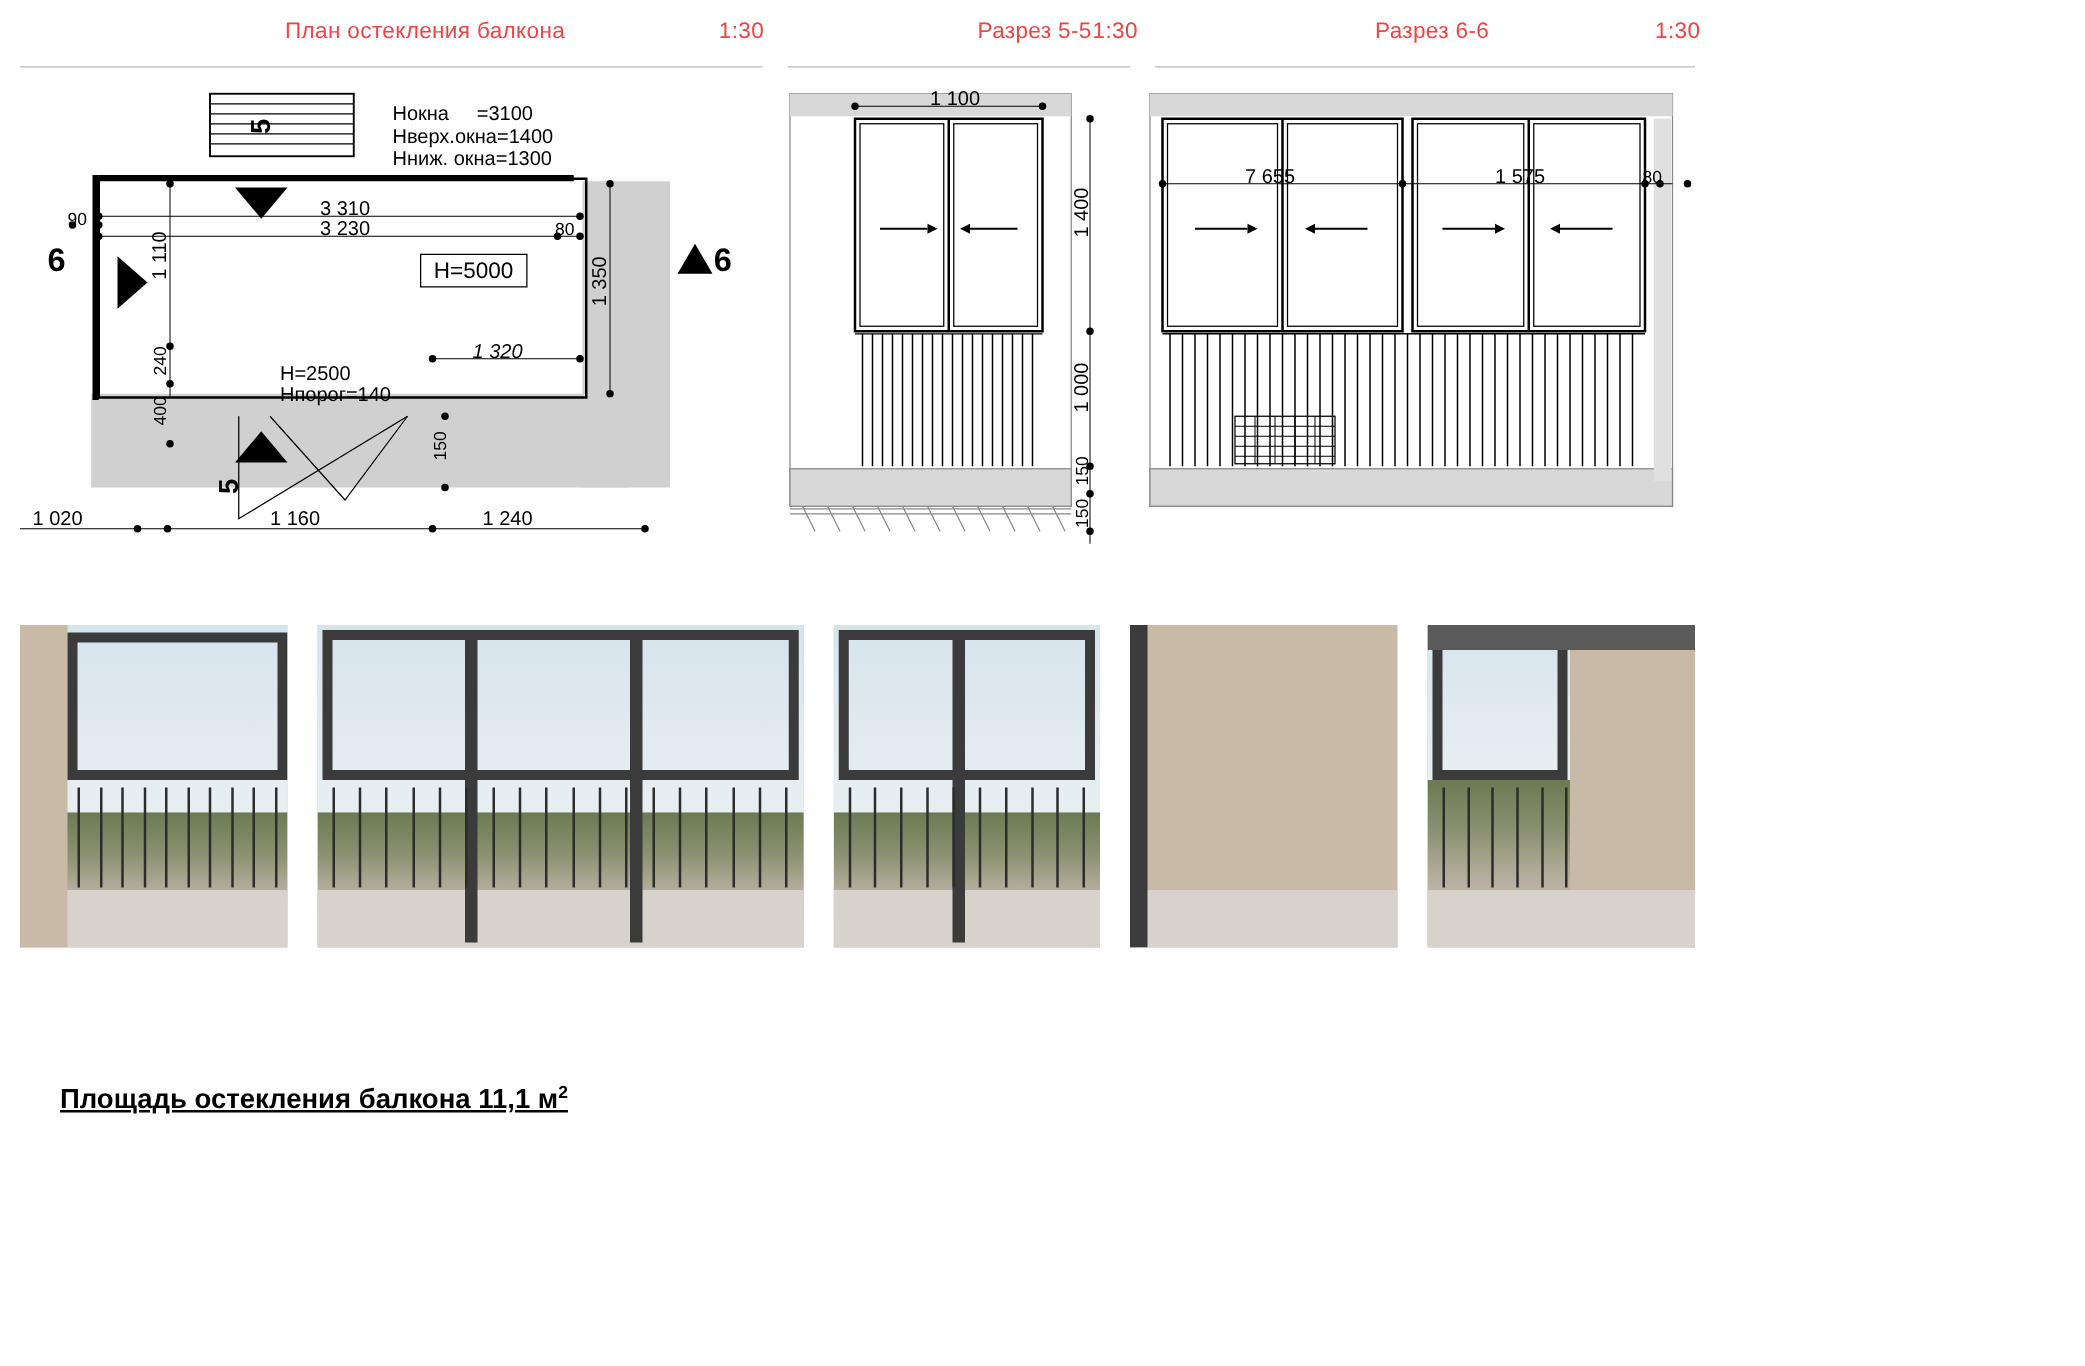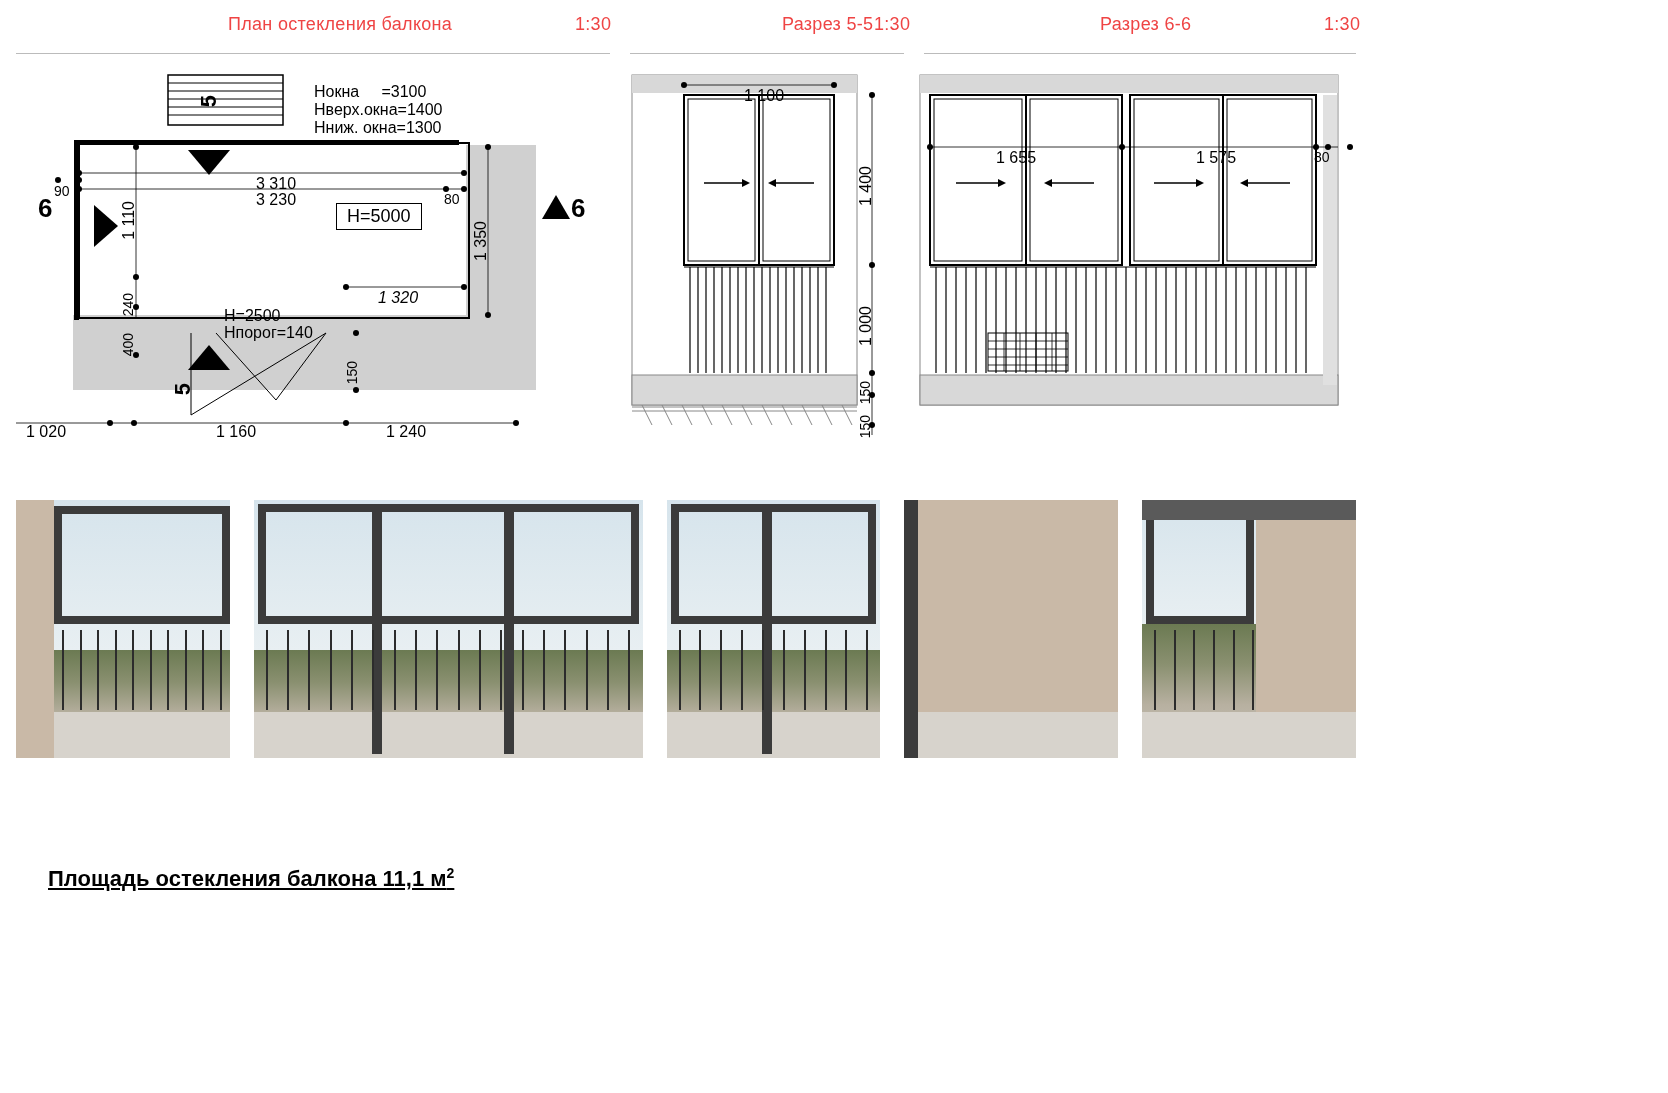--- a/index.html
+++ b/index.html
@@ -21,21 +21,21 @@
   
   .photos { position: absolute; top: 500px; left: 16px; width: 1340px; height: 270px; display: flex; gap: 24px; }
   .photo { height: 258px; background: #d0d0d0; position: relative; overflow: hidden; }
   .ph1 { width: 220px; } .ph2 { width: 400px; } .ph3 { width: 220px; } .ph4 { width: 220px; } .ph5 { width: 220px; }
 
   
   .footer { position: absolute; left: 48px; top: 865px; font-size: 22px; font-weight: bold; text-decoration: underline; }
   .footer sup { font-size: 14px; }
 
   
-  .dimtxt { font-family: "Arial Narrow", Arial, sans-serif; font-size: 16px; position: absolute; white-space: nowrap; margin-top: 16px; }
+  .dimtxt { font-family: "Arial Narrow", Arial, sans-serif; font-size: 16px; position: absolute; white-space: nowrap; }
   .dimtxt.sm { font-size: 14px; }
   .dimtxt.v { writing-mode: vertical-rl; transform: rotate(180deg); }
   .param { font-family: "Arial Narrow", Arial, sans-serif; font-size: 16px; position: absolute; white-space: nowrap; }
   .hbox { position: absolute; border: 1.5px solid #000; padding: 2px 10px; font-family: "Arial Narrow", Arial, sans-serif; font-size: 18px; background: #fff; }
   .secmark { position: absolute; font-family: Arial, sans-serif; font-size: 26px; font-weight: bold; }
   .tri { width: 0; height: 0; border-style: solid; position: absolute; }
 
   
   .sky { position: absolute; left:0; top:0; right:0; height:58%; background: linear-gradient(#d6e4ec,#e8eff2); }
   .ground { position: absolute; left:0; right:0; top:58%; bottom:0; background: linear-gradient(#6b7a52 0%, #8a9070 30%, #b7b0a0 60%, #cfc9bd 100%); }
@@ -312,21 +312,21 @@
 
     <line x1="12" y1="92" x2="420" y2="92" stroke="#000" stroke-width="0.8"></line>
     <g fill="#000">
         <circle cx="12" cy="92" r="3"></circle>
         <circle cx="204" cy="92" r="3"></circle>
         <circle cx="398" cy="92" r="3"></circle>
         <circle cx="410" cy="92" r="3"></circle>
         <circle cx="432" cy="92" r="3"></circle>
       </g>
   </svg>
-  <span class="dimtxt" style="left:78px; top:78px;">1 655</span>
+  <span class="dimtxt" style="left:78px; top:78px;">7 655</span>
   <span class="dimtxt" style="left:278px; top:78px;">1 575</span>
   <span class="dimtxt sm" style="left:396px; top:78px;">80</span>
 </div>
 
 <div class="photos">
   <div class="photo ph1">
     <div class="sky"></div>
       <div class="ground"></div>
       <div class="floor"></div>
     <div class="wall" style="left:0;top:0;width:38px;height:100%;"></div>

